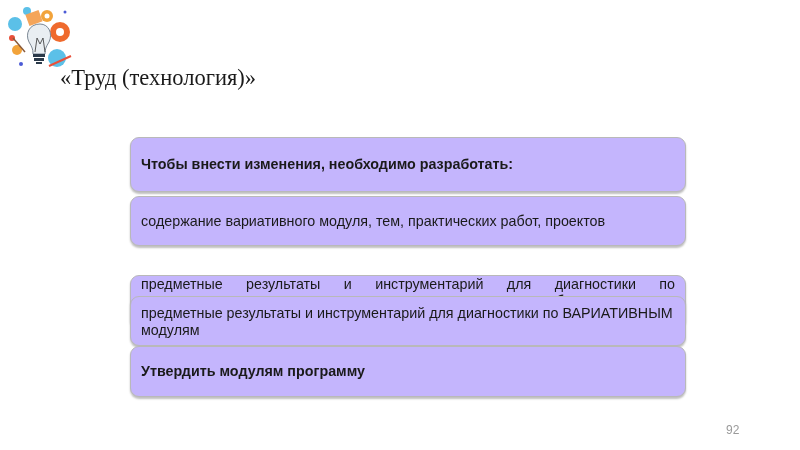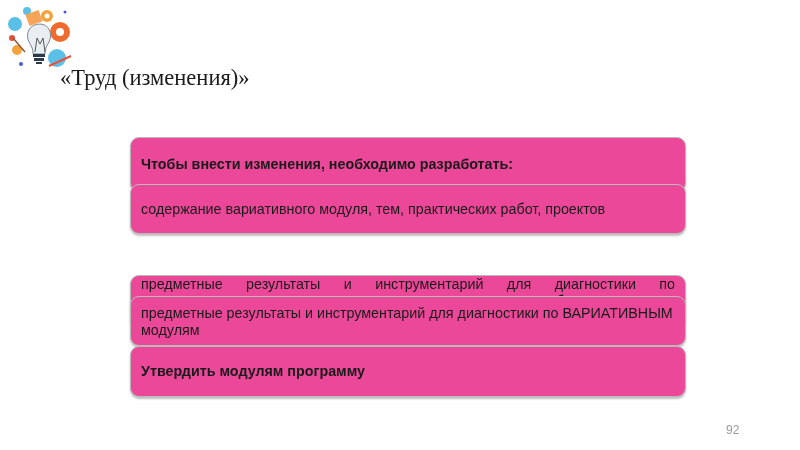--- a/index.html
+++ b/index.html
@@ -1,26 +1,26 @@
 <!DOCTYPE html>
 <html><head>
 <meta charset="utf-8">
 <style>
   html, body { margin:0; padding:0; }
   body { width:800px; height:450px; background:#ffffff; position:relative; overflow:hidden; font-family:"Liberation Sans", sans-serif; }
   .logo { position:absolute; left:5px; top:2px; width:70px; height:72px; }
   .title { position:absolute; left:60px; top:64px; width:700px; font-family:"Liberation Serif", serif; font-size:22.5px; line-height:28px; color:#1a1a1a; text-align:justify; }
   .title .l1 { display:block; text-align:justify; text-align-last:justify; padding-left:26px; }
   .title .l2 { display:block; }
-  .box { position:absolute; left:130px; width:556px; background:#ec4899; border:1px solid #b9b9b9; border-radius:9px; box-shadow:0 2px 2px rgba(0,0,0,0.25); box-sizing:border-box; padding:0 10px; color:#1a1a1a; font-size:14.3px; display:flex; align-items:center; }
+  .box { position:absolute; left:130px; width:556px; background:#c4b5fd; border:1px solid #b9b9b9; border-radius:9px; box-shadow:0 2px 2px rgba(0,0,0,0.25); box-sizing:border-box; padding:0 10px; color:#1a1a1a; font-size:14.3px; display:flex; align-items:center; }
   .box.bold { font-weight:bold; }
   .box .txt { width:100%; line-height:16.5px; }
   .box.just .txt { text-align:justify; }
   .b1 { top:137px; height:55px; }
-  .b2 { top:184px; height:50px; }
+  .b2 { top:196px; height:50px; }
   .b3 { top:243px; height:53px; align-items:flex-start; padding-top:0;margin-top:32px; }
   .b4 { top:296px; height:50px; align-items:flex-start; padding-top:8px; }
   .b5 { top:346px; height:51px; }
   .pagenum { position:absolute; left:726px; top:423px; font-size:12px; color:#9a9a9a; }
 </style>
 </head>
 <body>
 
 <svg class="logo" viewBox="0 0 70 72">
   <circle cx="10" cy="22" r="7" fill="#5bc0e8"></circle>
@@ -40,21 +40,21 @@
   <rect x="28" y="52" width="12" height="3" fill="#2b3a4a"></rect>
   <rect x="29" y="56" width="10" height="3" fill="#2b3a4a"></rect>
   <rect x="31" y="60" width="6" height="2" fill="#2b3a4a"></rect>
   <line x1="44" y1="64" x2="66" y2="54" stroke="#e8503a" stroke-width="2"></line>
   <line x1="8" y1="36" x2="20" y2="50" stroke="#8a5a3a" stroke-width="1.5"></line>
   <circle cx="16" cy="62" r="2" fill="#4b5bd6"></circle>
   <circle cx="60" cy="10" r="1.5" fill="#4b5bd6"></circle>
 </svg>
 
 <div class="title">
-  <span class="l2">«Труд (изменения)»</span>
+  <span class="l2">«Труд (технология)»</span>
 </div>
 
 <div class="box b1 bold">
   <div class="txt">Чтобы внести изменения, необходимо разработать:</div>
 </div>
 <div class="box b2">
   <div class="txt">содержание вариативного модуля, тем, практических работ, проектов</div>
 </div>
 <div class="box b3 just">
   <div class="txt">предметные результаты и инструментарий для диагностики по ИНВАРИАНТНЫМ модулям, часы на изучение которых было сокращено (обязательно приложение в каждой РП)</div>

